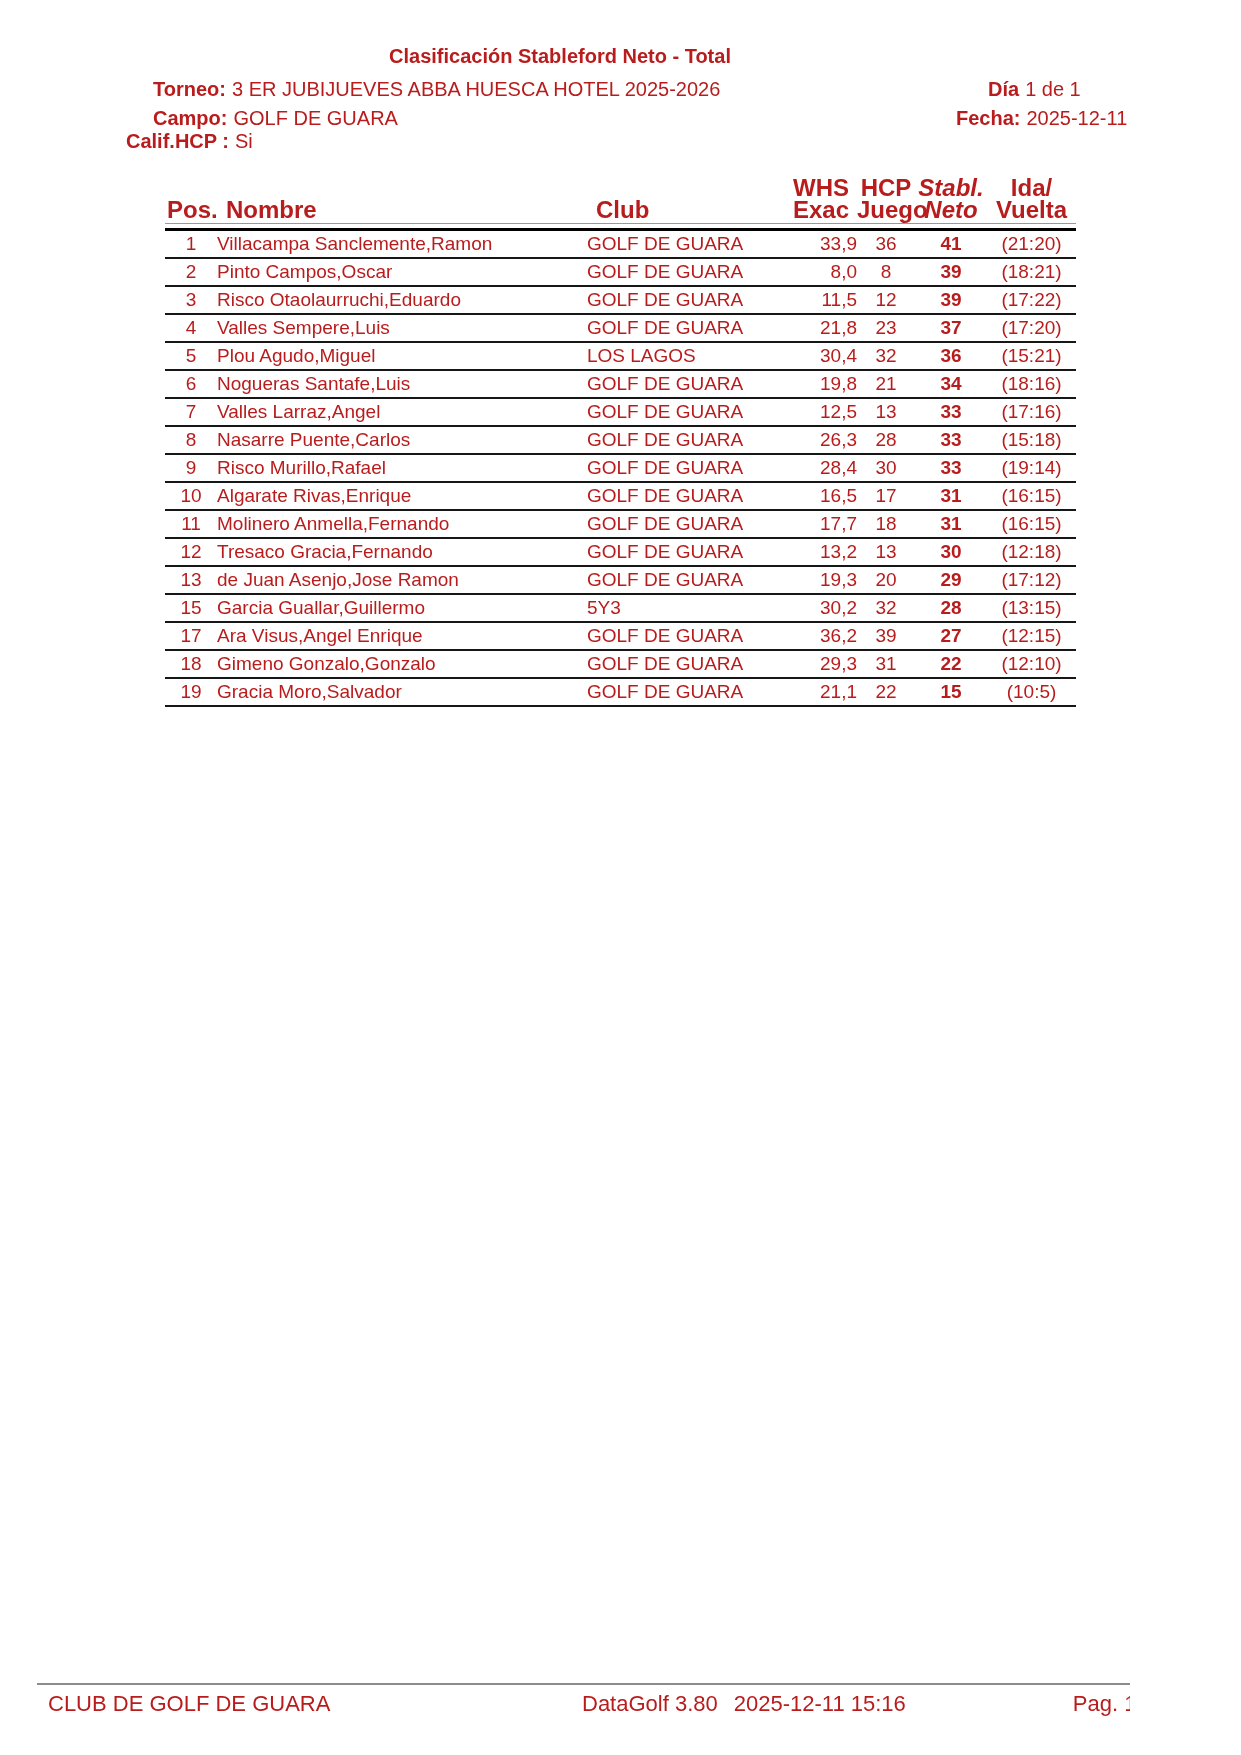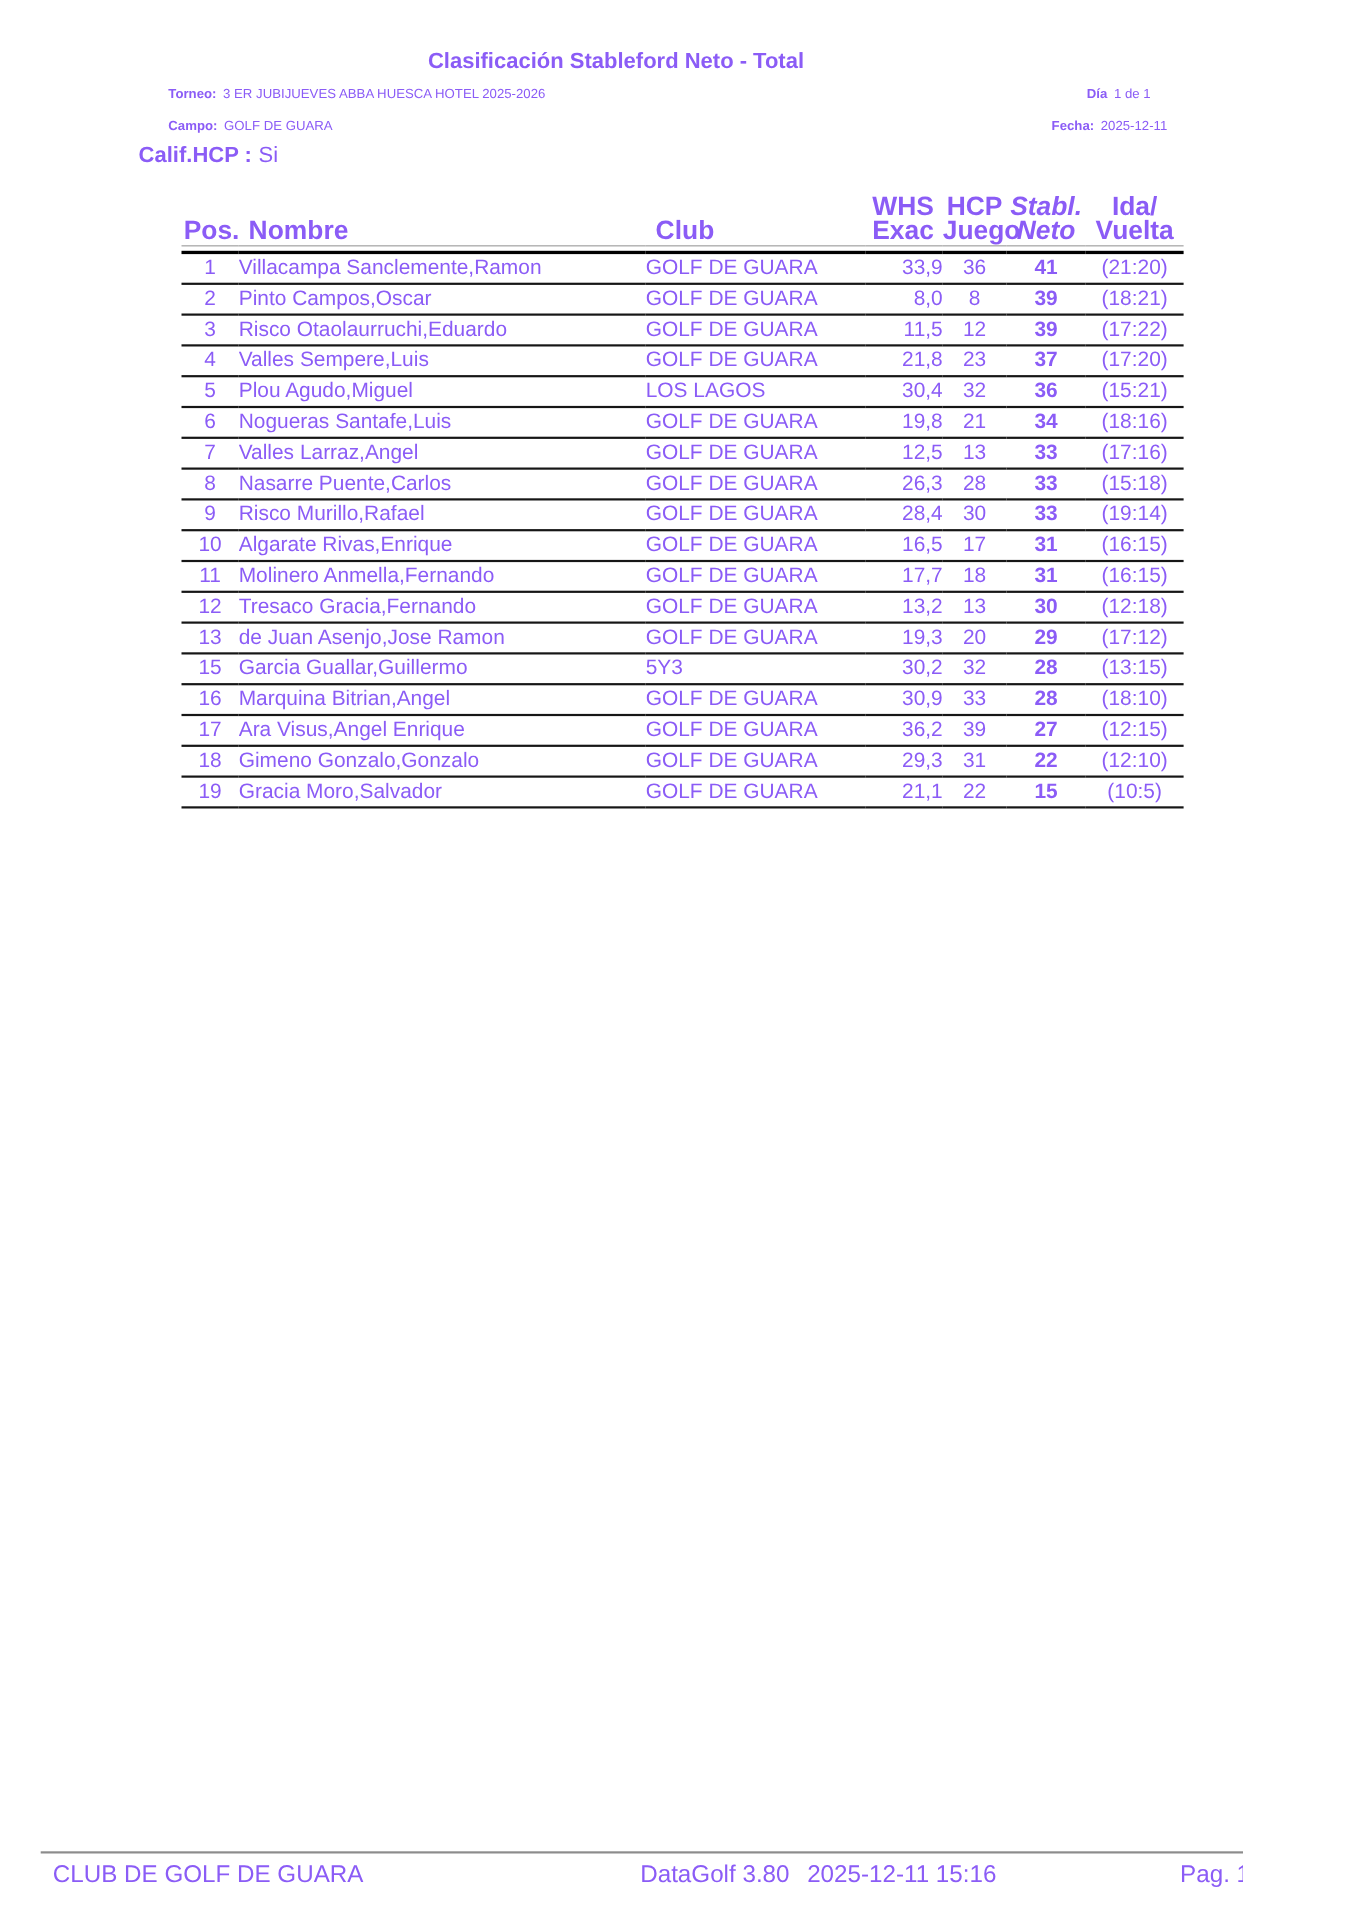--- a/index.html
+++ b/index.html
@@ -1,24 +1,24 @@
 <!DOCTYPE html>
 <html><head>
 <meta charset="utf-8">
 <style>
   html,body { margin:0; padding:0; background:#fff; }
   .page {
     position:relative; width:1130px; height:1755px; background:#ffffff;
-    font-family:"Liberation Sans", sans-serif; color:#8b5cf6; overflow:hidden;
+    font-family:"Liberation Sans", sans-serif; color:#b91c1c; overflow:hidden;
   }
   .title {
     position:absolute; left:100px; top:45px; width:920px;
     text-align:center; font-size:20px; font-weight:bold;
   }
-  .meta { position:absolute; font-size:12px; white-space:nowrap; }
+  .meta { position:absolute; font-size:20px; white-space:nowrap; }
   .meta b { font-weight:bold; }
   .meta-torneo { left:153px; top:78px; }
   .meta-dia    { left:988px; top:78px; }
   .meta-campo  { left:153px; top:107px; }
   .meta-fecha  { left:956px; top:107px; }
   .meta-calif  { left:126px; top:130px; font-size:20px;text-align:right; }
   .lbl-gap { display:inline-block; width:6px; }
 
   table.results {
     position:absolute; left:165px; top:160px; width:911px;
@@ -250,29 +250,20 @@
         <tr>
           <td class="col-pos">15</td>
           <td class="col-nombre">Garcia Guallar,Guillermo</td>
           <td class="col-club">5Y3</td>
           <td class="col-whs">30,2</td>
           <td class="col-hcp">32</td>
           <td class="col-neto">28</td>
           <td class="col-vuelta">(13:15)</td>
         </tr>
         <tr>
-          <td class="col-pos">16</td>
-          <td class="col-nombre">Marquina Bitrian,Angel</td>
-          <td class="col-club">GOLF DE GUARA</td>
-          <td class="col-whs">30,9</td>
-          <td class="col-hcp">33</td>
-          <td class="col-neto">28</td>
-          <td class="col-vuelta">(18:10)</td>
-        </tr>
-        <tr>
           <td class="col-pos">17</td>
           <td class="col-nombre">Ara Visus,Angel Enrique</td>
           <td class="col-club">GOLF DE GUARA</td>
           <td class="col-whs">36,2</td>
           <td class="col-hcp">39</td>
           <td class="col-neto">27</td>
           <td class="col-vuelta">(12:15)</td>
         </tr>
         <tr>
           <td class="col-pos">18</td>

